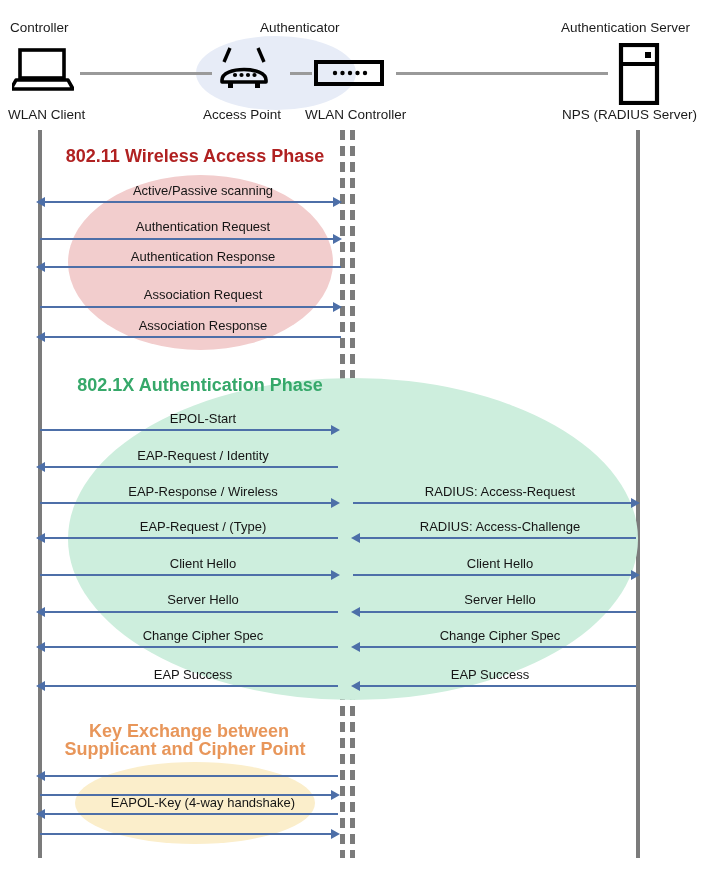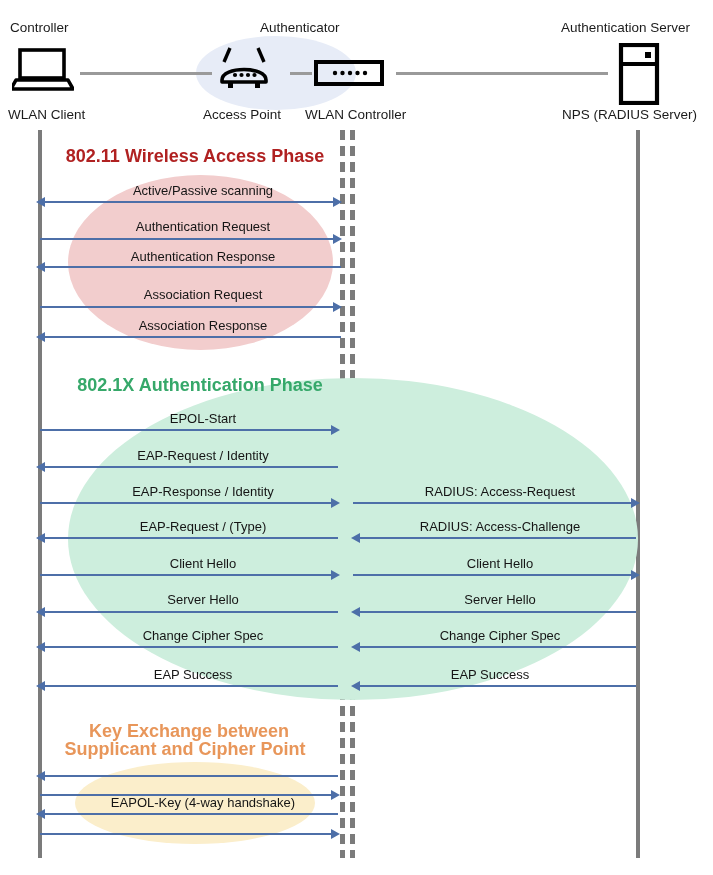--- a/index.html
+++ b/index.html
@@ -145,21 +145,21 @@
   <div class="arrow" style="left:40px;top:429px;width:298px;"></div>
   <div class="head head-r" style="left:331px;top:425px;"></div>
   <div class="msg" style="left:203px;top:411px;">EPOL-Start</div>
 
   <div class="arrow" style="left:43px;top:466px;width:295px;"></div>
   <div class="head head-l" style="left:36px;top:462px;"></div>
   <div class="msg" style="left:203px;top:448px;">EAP-Request / Identity</div>
 
   <div class="arrow" style="left:40px;top:502px;width:298px;"></div>
   <div class="head head-r" style="left:331px;top:498px;"></div>
-  <div class="msg" style="left:203px;top:484px;">EAP-Response / Identity</div>
+  <div class="msg" style="left:203px;top:484px;">EAP-Response / Wireless</div>
 
   <div class="arrow" style="left:353px;top:502px;width:283px;"></div>
   <div class="head head-r" style="left:631px;top:498px;"></div>
   <div class="msg" style="left:500px;top:484px;">RADIUS: Access-Request</div>
 
   <div class="arrow" style="left:43px;top:537px;width:295px;"></div>
   <div class="head head-l" style="left:36px;top:533px;"></div>
   <div class="msg" style="left:203px;top:519px;">EAP-Request / (Type)</div>
 
   <div class="arrow" style="left:358px;top:537px;width:278px;"></div>

